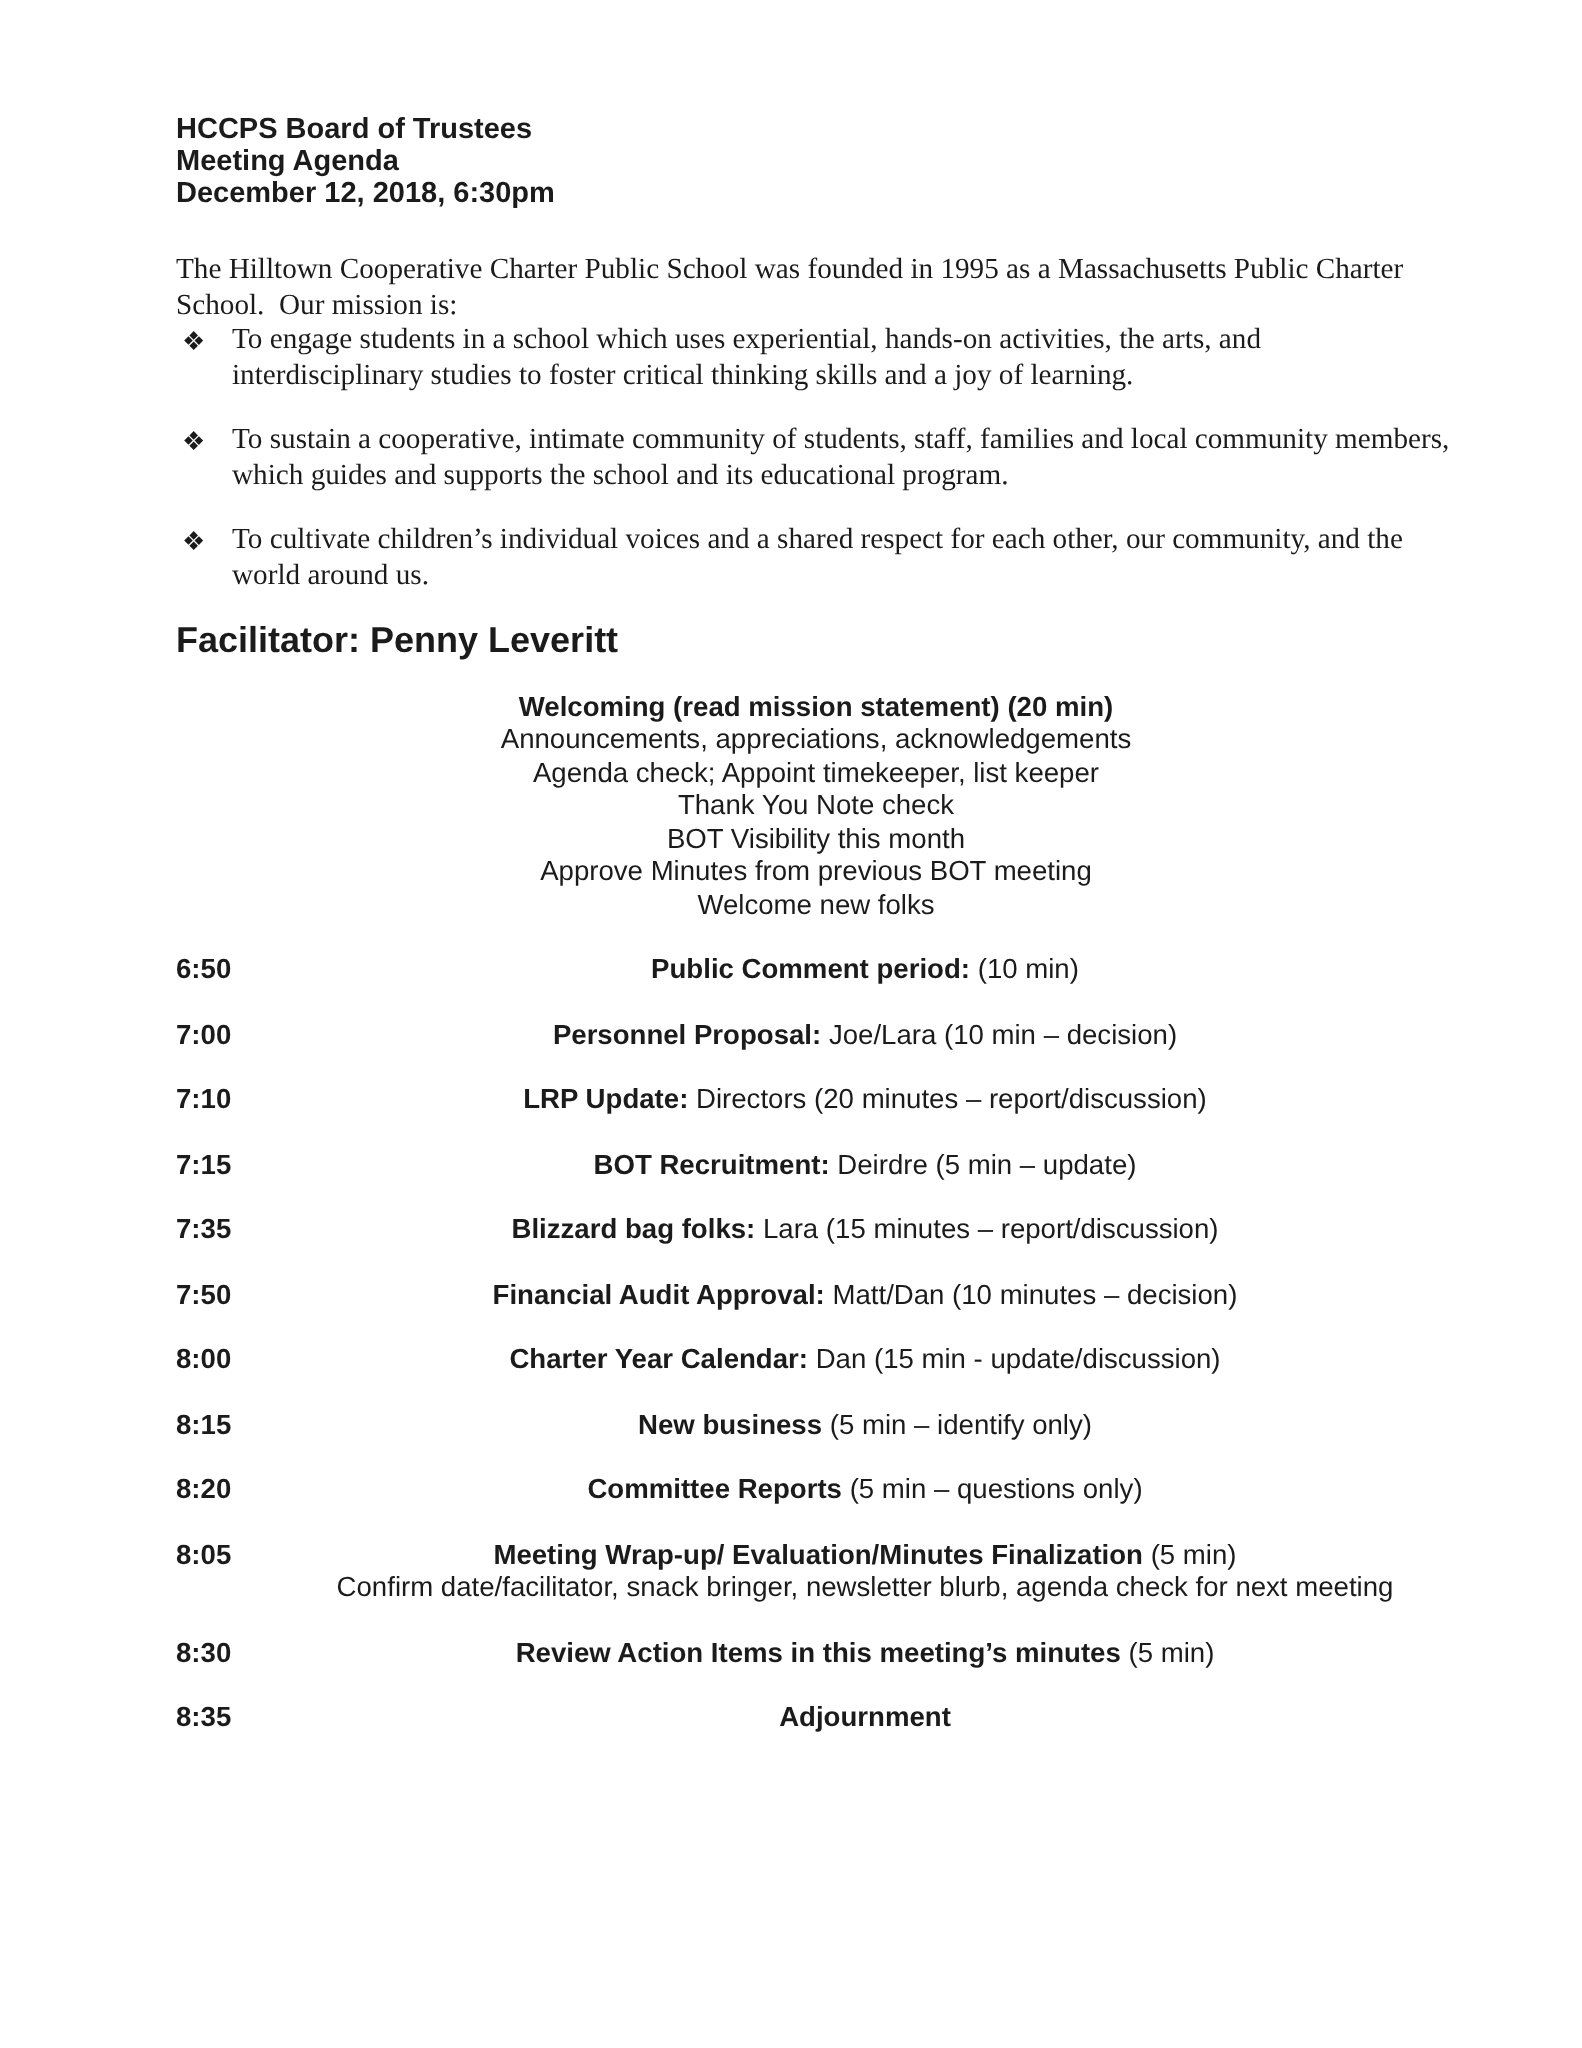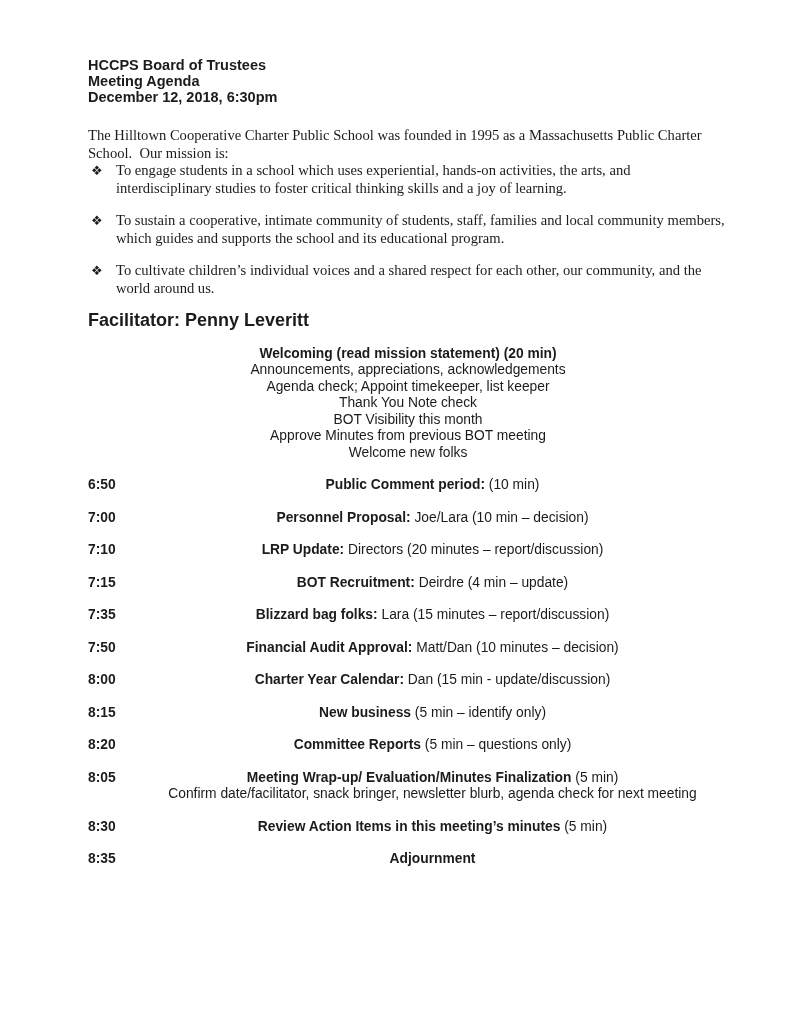--- a/index.html
+++ b/index.html
@@ -141,21 +141,21 @@
       </div>
       <div class="agenda-item">
         <span class="agenda-time">7:10</span>
         <div class="agenda-body">
           <div class="agenda-line"><span class="agenda-title">LRP Update:</span> <span class="agenda-detail">Directors (20 minutes – report/discussion)</span></div>
         </div>
       </div>
       <div class="agenda-item">
         <span class="agenda-time">7:15</span>
         <div class="agenda-body">
-          <div class="agenda-line"><span class="agenda-title">BOT Recruitment:</span> <span class="agenda-detail">Deirdre (4 min – update)</span></div>
+          <div class="agenda-line"><span class="agenda-title">BOT Recruitment:</span> <span class="agenda-detail">Deirdre (5 min – update)</span></div>
         </div>
       </div>
       <div class="agenda-item">
         <span class="agenda-time">7:35</span>
         <div class="agenda-body">
           <div class="agenda-line"><span class="agenda-title">Blizzard bag folks:</span> <span class="agenda-detail">Lara (15 minutes – report/discussion)</span></div>
         </div>
       </div>
       <div class="agenda-item">
         <span class="agenda-time">7:50</span>

